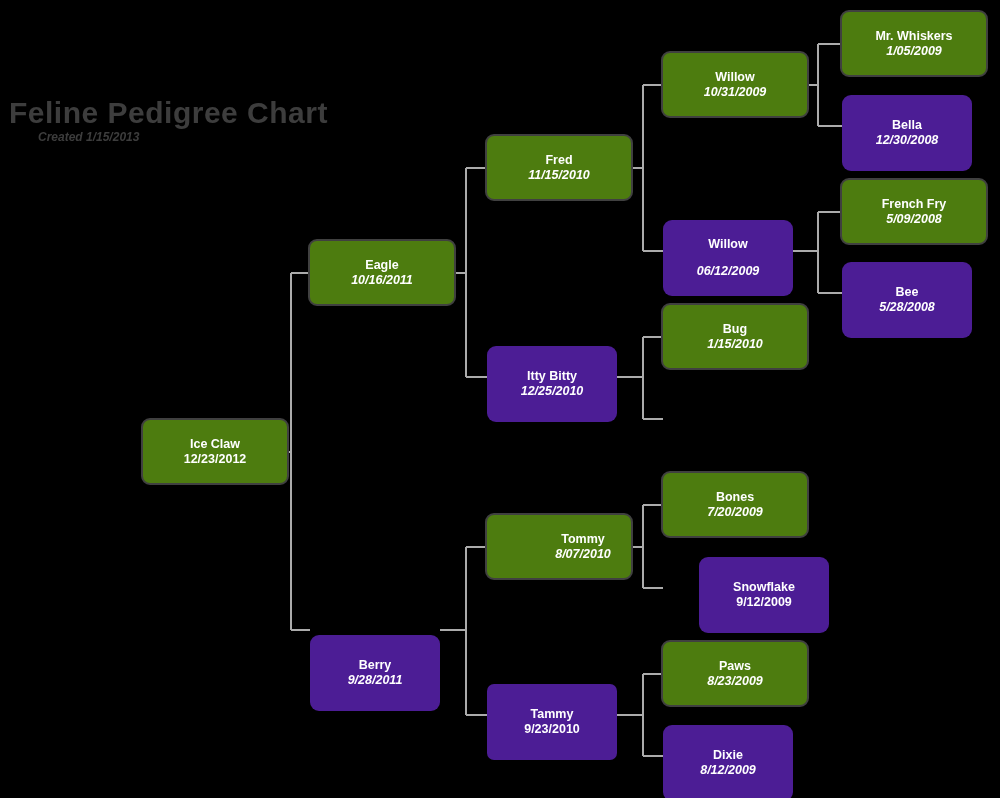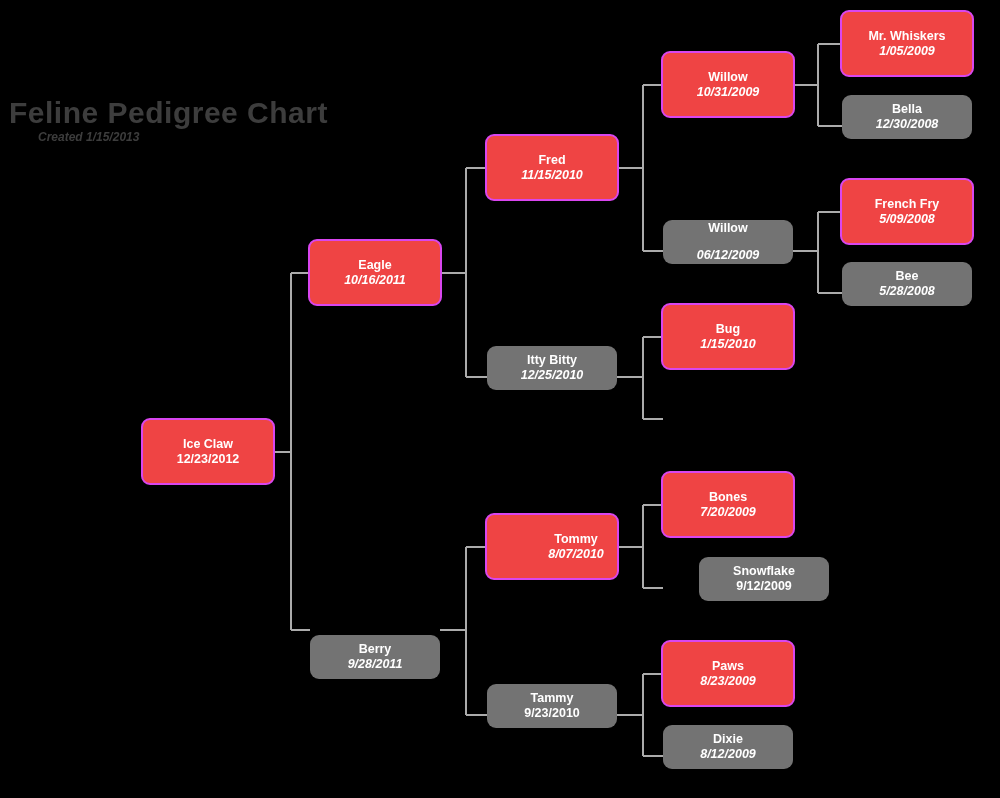--- a/index.html
+++ b/index.html
@@ -56,43 +56,43 @@
     flex-direction: column;
     align-items: center;
     justify-content: center;
     text-align: center;
     color: #ffffff;
     line-height: 15px;
     font-size: 12.5px;
     font-weight: bold;
   }
   .node.orange {
-    width: 134px;
+    width: 148px;
     height: 67px;
-    background: #ef4444;
-    border: 2px solid #d946ef;
+    background: #4d7c0f;
+    border: 2px solid #404040;
   }
   .node.teal {
     width: 130px;
-    height: 44px;
-    background: #737373;
+    height: 76px;
+    background: #4c1d95;
     border: none;
   }
   .node .name { font-style: normal; }
   .node .date { font-style: italic; }
   .node .date.upright { font-style: normal; }
 
   
   #n-ice-claw     { left: 141px; top: 418px; }
   #n-eagle        { left: 308px; top: 239px; }
   #n-berry        { left: 310px; top: 599px; margin-top: 36px; }
   #n-fred         { left: 485px; top: 134px; }
   #n-itty-bitty   { left: 487px; top: 346px; }
   #n-tommy        { left: 485px; top: 513px; padding-left: 48px; }
-  #n-tammy        { left: 487px; top: 684px; }
+  #n-tammy        { left: 487px; top: 684px; border-radius: 7px; }
   #n-nitro        { left: 661px; top: 51px;  }
   #n-willow       { left: 663px; top: 220px; gap: 12px; }
   #n-bug          { left: 661px; top: 303px; }
   #n-frostbite    { left: 663px; top: 388px; }
   #n-bones        { left: 661px; top: 471px; }
   #n-snowflake    { left: 663px; top: 557px; margin-left: 36px; }
   #n-paws         { left: 661px; top: 640px; }
   #n-dixie        { left: 663px; top: 725px; }
   #n-mr-whiskers  { left: 840px; top: 10px;  }
   #n-bella        { left: 842px; top: 95px;  }

